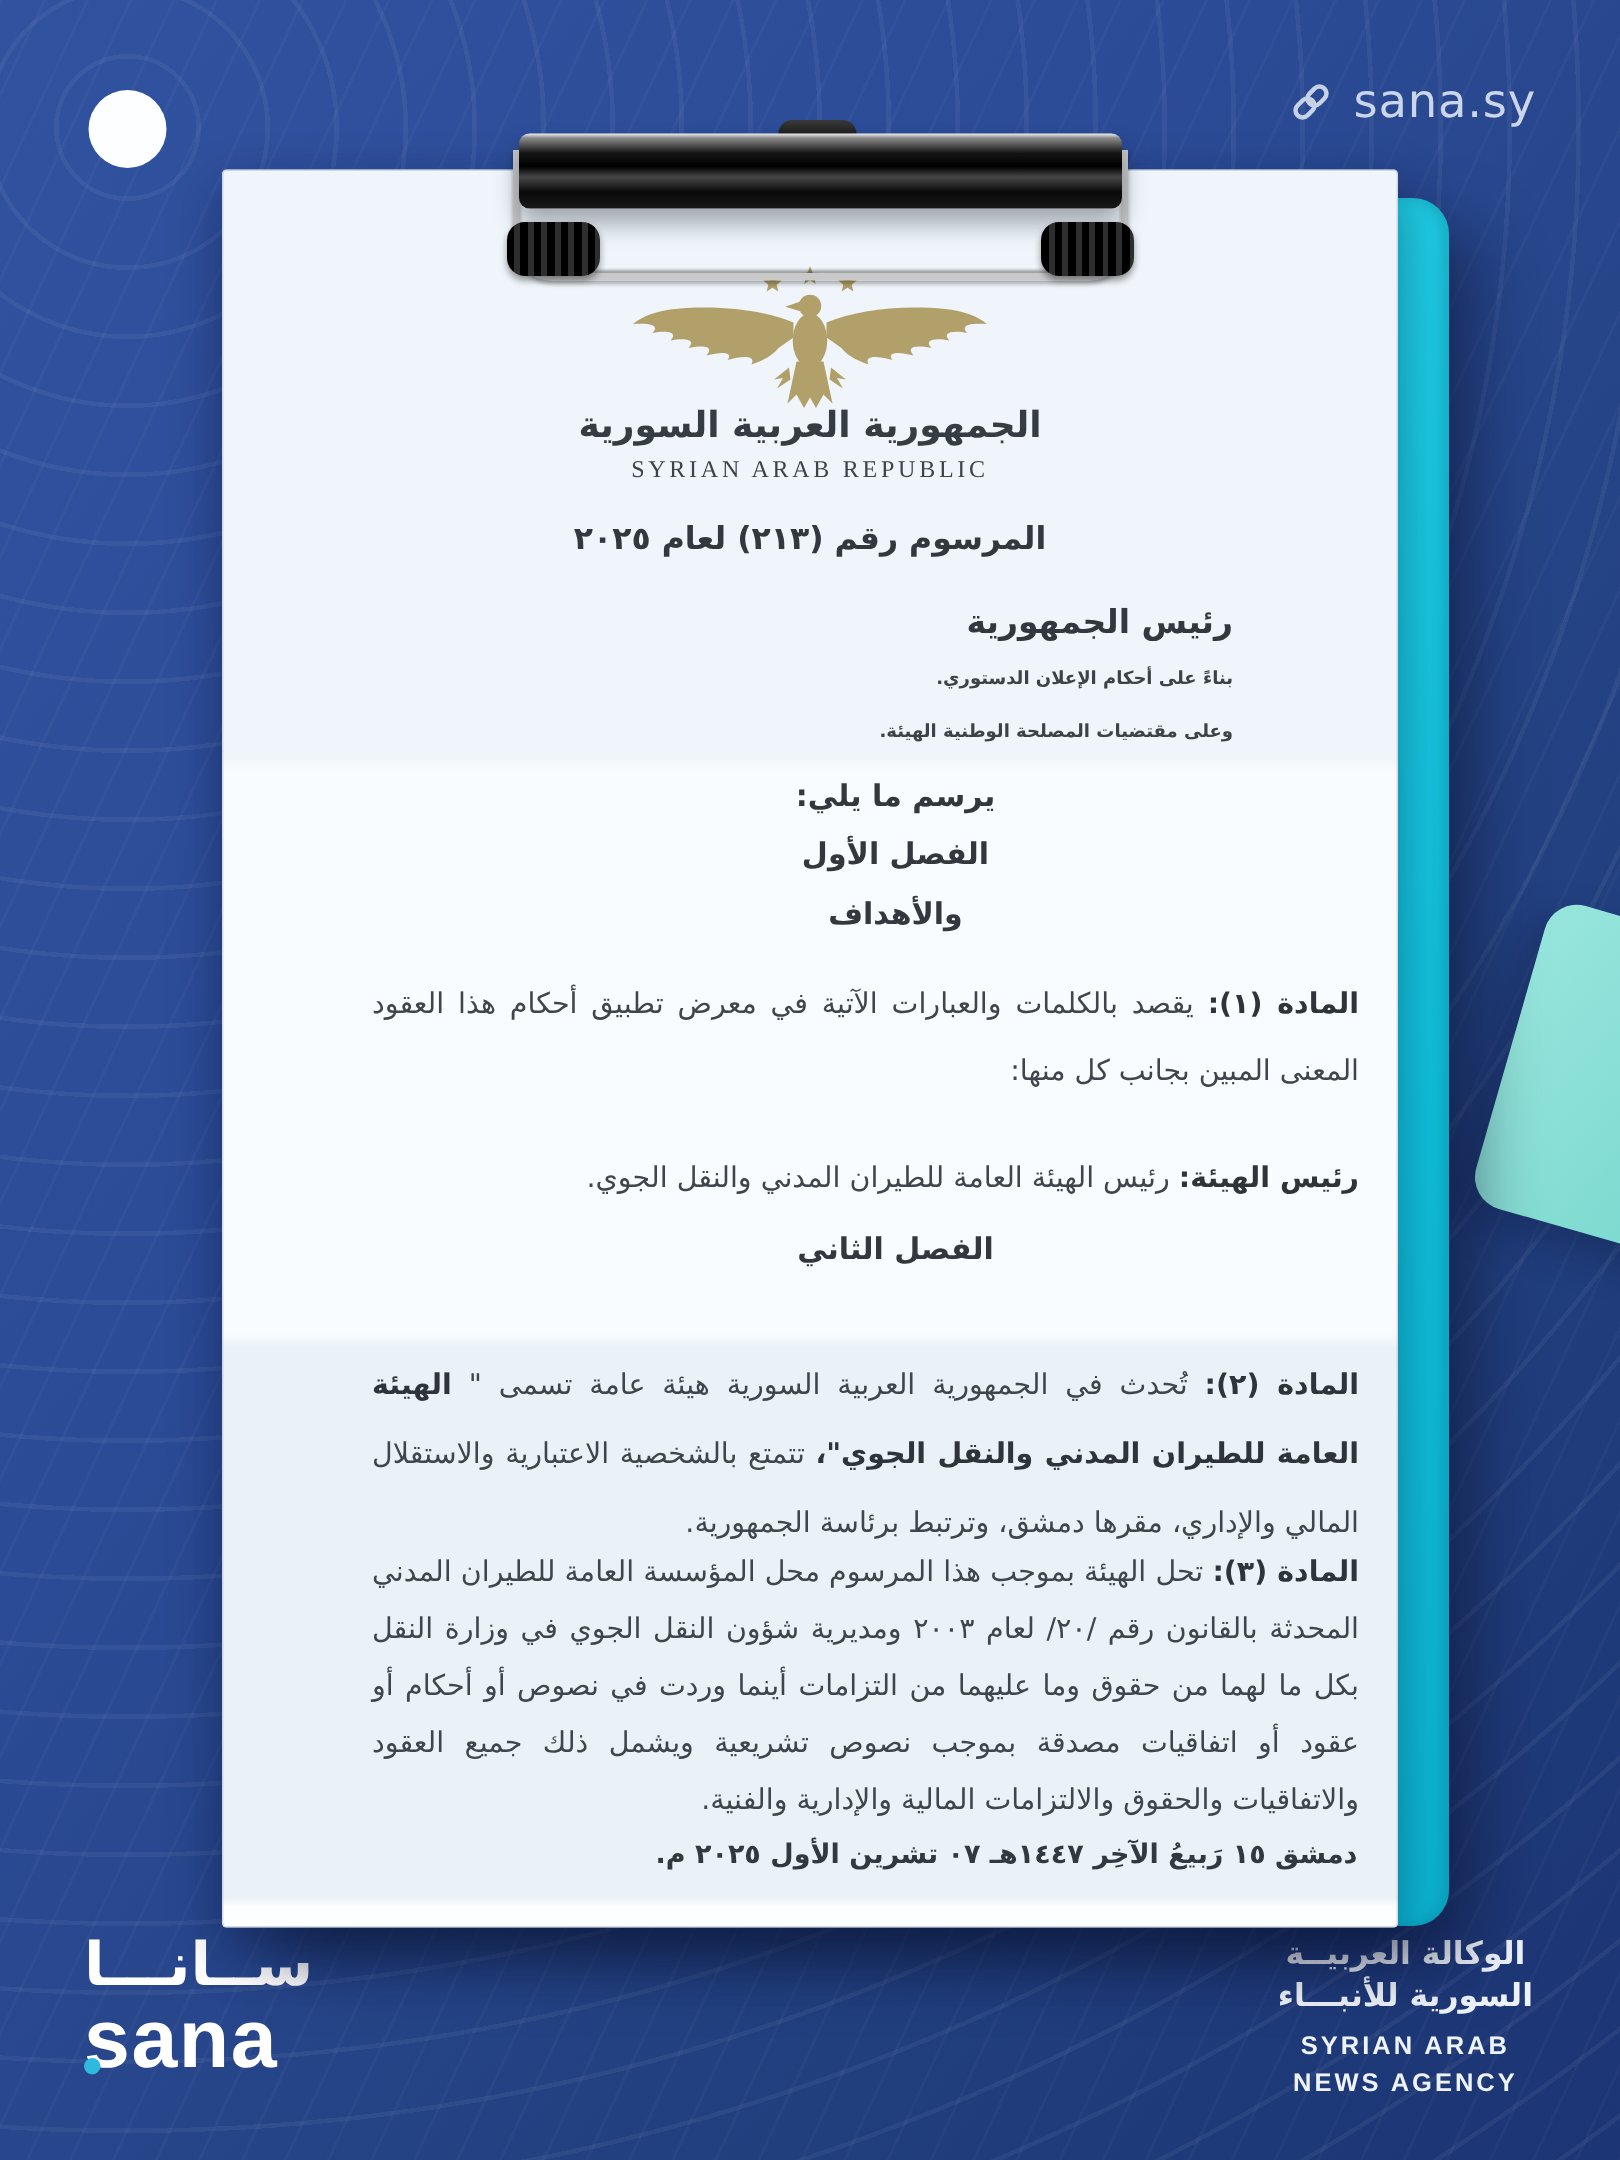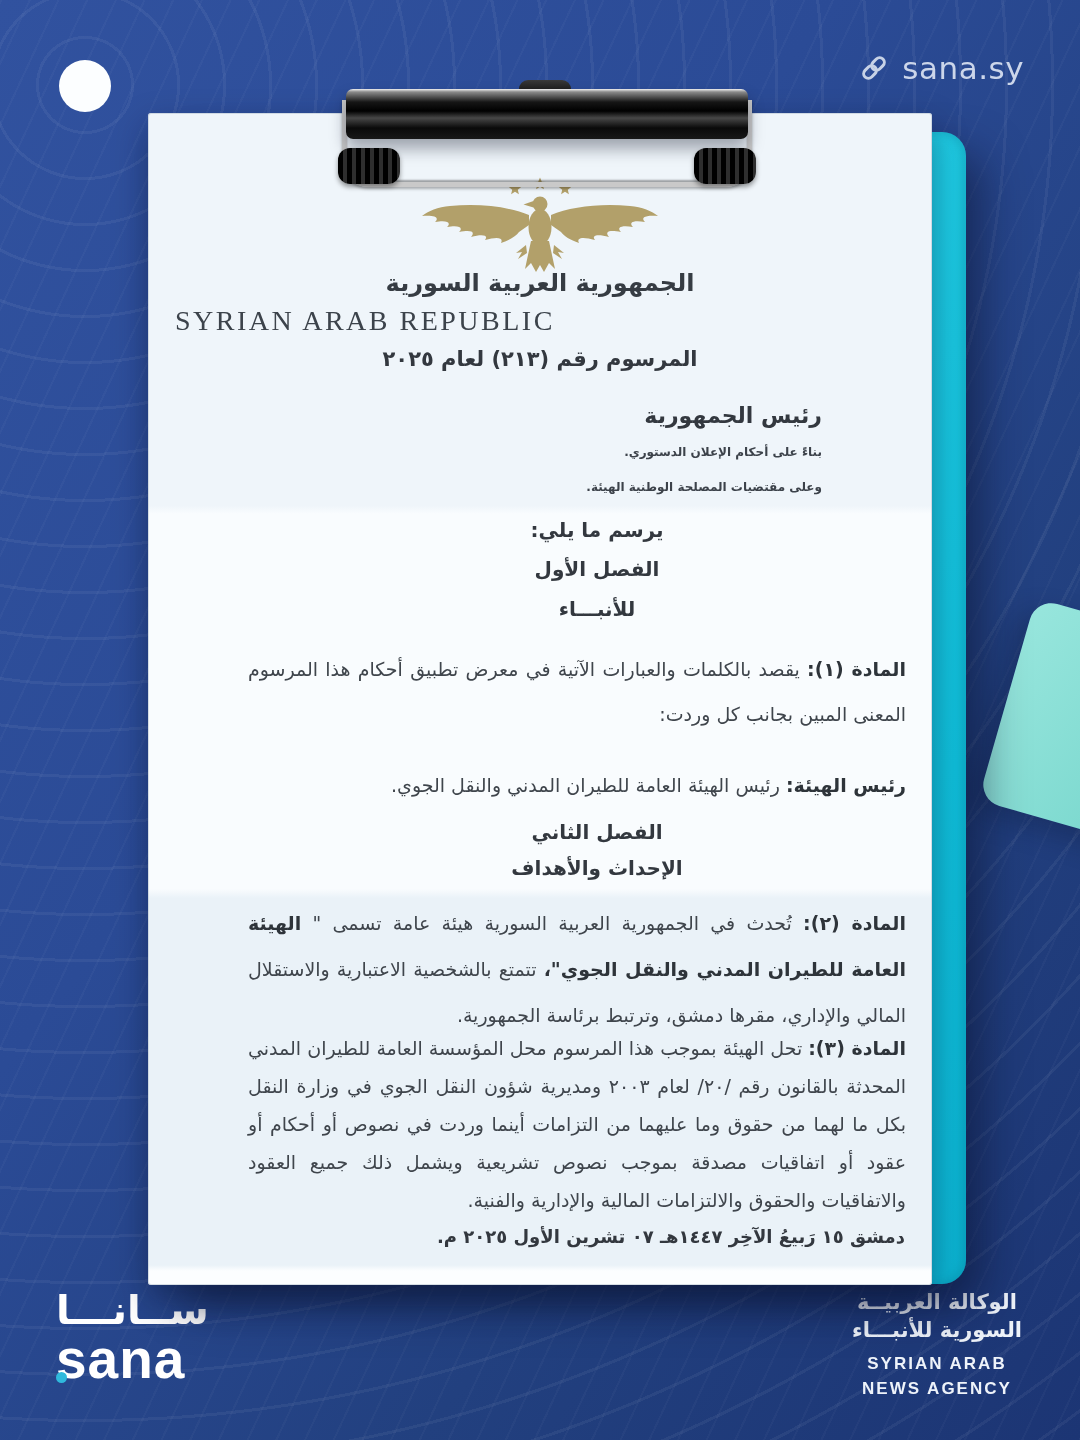--- a/index.html
+++ b/index.html
@@ -30,22 +30,22 @@
     background:linear-gradient(180deg,
       #eff5fa 0%, #eff5fa 33.5%,
       #f9fcfe 34.2%, #f9fcfe 66.2%,
       #eaf2f8 67%, #eaf2f8 98.3%,
       #fcfeff 98.8%, #fcfeff 100%);
     box-shadow:0 14px 34px rgba(8,15,45,.38), inset 0 0 0 1px rgba(176,189,203,.5);
     color:#3f454c;}
   .paper > div, .paper > p{position:absolute;margin:0;}
   .emblem{top:64px;left:0;right:0;text-align:center;}
   .country-ar{top:156px;left:0;right:0;text-align:center;font-size:24px;font-weight:bold;color:#363c43;}
-  .country-en{top:192px;left:0;right:0;font-family:"Liberation Serif","DejaVu Serif",serif;
-    font-size:28px;letter-spacing:2.5px;color:#3c434b;direction:ltr;padding-left:27px;}
+  .country-en{top:192px;left:0;right:0;text-align:center;font-family:"Liberation Serif","DejaVu Serif",serif;
+    font-size:16px;letter-spacing:2.5px;color:#3c434b;direction:ltr;}
   .decree-no{top:234px;left:0;right:0;text-align:center;font-size:21px;font-weight:bold;color:#33383f;}
   .issuer{top:290px;left:100px;right:110px;text-align:right;font-size:22px;font-weight:bold;color:#33383f;}
   .pre{left:100px;right:110px;text-align:right;font-size:12px;font-weight:bold;color:#3c424a;}
   .p1{top:332px;} .p2{top:367px;}
   .hc{left:140px;right:26px;text-align:center;font-size:20px;font-weight:bold;color:#33383f;}
   .enact{top:405px;} .ch1t{top:444px;} .ch1s{top:484px;}
   .ch2t{top:707px;} .ch2s{top:743px;}
   .art{left:100px;right:26px;font-size:19px;text-align:justify;text-justify:inter-word;color:#3f454c;}
   .art1{top:534px;line-height:45px;}
   .def{left:100px;right:26px;font-size:19px;text-align:right;}
@@ -119,25 +119,24 @@
       </svg>
     </div>
     <div class="country-ar">الجمهورية العربية السورية</div>
     <div class="country-en">SYRIAN ARAB REPUBLIC</div>
     <div class="decree-no">المرسوم رقم (٢١٣) لعام ٢٠٢٥</div>
     <div class="issuer">رئيس الجمهورية</div>
     <div class="pre p1">بناءً على أحكام الإعلان الدستوري.</div>
     <div class="pre p2">وعلى مقتضيات المصلحة الوطنية الهيئة.</div>
     <div class="hc enact">يرسم ما يلي:</div>
     <div class="hc ch1t">الفصل الأول</div>
-    <div class="hc ch1s">للأنبـــاء</div>
-    <p class="art art1"><span class="b">المادة (١):</span><span> يقصد بالكلمات والعبارات الآتية في معرض تطبيق أحكام هذا المرسوم المعنى المبين بجانب كل وردت:</span></p>
+    <div class="hc ch1s">والأهداف</div>
+    <p class="art art1"><span class="b">المادة (١):</span><span> يقصد بالكلمات والعبارات الآتية في معرض تطبيق أحكام هذا العقود المعنى المبين بجانب كل منها:</span></p>
     <p class="def d2"><span class="b">رئيس الهيئة:</span><span> رئيس الهيئة العامة للطيران المدني والنقل الجوي.</span></p>
     <div class="hc ch2t">الفصل الثاني</div>
-    <div class="hc ch2s">الإحداث والأهداف</div>
     <p class="art art2"><span class="b">المادة (٢):</span><span> تُحدث في الجمهورية العربية السورية هيئة عامة تسمى " </span><span class="b">الهيئة العامة للطيران المدني والنقل الجوي"،</span><span> تتمتع بالشخصية الاعتبارية والاستقلال المالي والإداري، مقرها دمشق، وترتبط برئاسة الجمهورية.</span></p>
     <p class="art art3"><span class="b">المادة (٣):</span><span> تحل الهيئة بموجب هذا المرسوم محل المؤسسة العامة للطيران المدني المحدثة بالقانون رقم /٢٠/ لعام ٢٠٠٣ ومديرية شؤون النقل الجوي في وزارة النقل بكل ما لهما من حقوق وما عليهما من التزامات أينما وردت في نصوص أو أحكام أو عقود أو اتفاقيات مصدقة بموجب نصوص تشريعية ويشمل ذلك جميع العقود والاتفاقيات والحقوق والالتزامات المالية والإدارية والفنية.</span></p>
     <div class="dateline">دمشق ١٥ رَبيعُ الآخِر ١٤٤٧هـ ٠٧ تشرين الأول ٢٠٢٥ م.</div>
   </div>
 
   <div class="clip">
     <div class="clip-tab"></div>
     <div class="clip-wire"></div>
     <div class="clip-bar"></div>
     <div class="clip-foot fl"></div>

